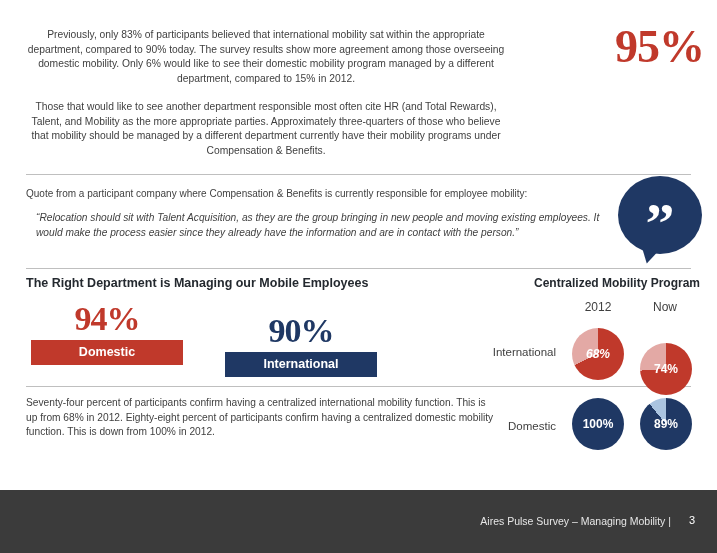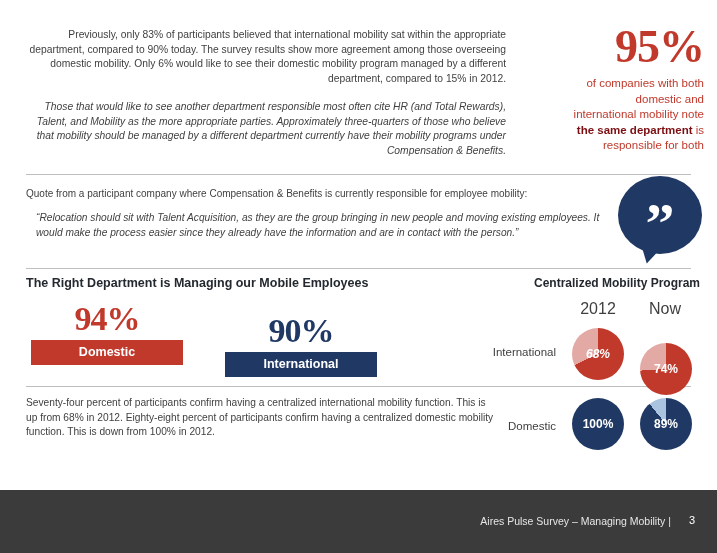--- a/index.html
+++ b/index.html
@@ -26,23 +26,23 @@
     position: absolute;
     left: 26px;
     top: 28px;
     width: 480px;
   }
   .para {
     font-size: 10.3px;
     line-height: 14.5px;
     color: #3f3f3f;
     margin: 0 0 14px 0;
-    text-align: right;
-  }
-  .para:last-child { margin-bottom: 12px; font-style: italic; }
+    text-align: center;
+  }
+  .para:last-child { margin-bottom: 12px; }
 
   .top-right {
     position: absolute;
     left: 512px;
     top: 22px;
     width: 192px;
     text-align: right;
   }
   .bignum {
     font-size: 46px;
@@ -184,21 +184,21 @@
     top: 396px;
     width: 470px;
     font-size: 10.2px;
     line-height: 14.5px;
     color: #3f3f3f;
   }
 
   
   .pie-col-label {
     position: absolute;
-    font-size: 16px;
+    font-size: 12px;
     color: #3f3f3f;
     text-align: center;
     width: 70px;
   }
   .lbl-2012 { left: 563px; top: 300px; }
   .lbl-now  { left: 630px; top: 300px; }
 
   .pie-row-label {
     position: absolute;
     font-size: 11.5px;
@@ -259,27 +259,20 @@
 
 <div class="page">
 
   <div class="top-left">
     <p class="para">Previously, only 83% of participants believed that international mobility sat within the appropriate department, compared to 90% today. The survey results show more agreement among those overseeing domestic mobility. Only 6% would like to see their domestic mobility program managed by a different department, compared to 15% in 2012.</p>
     <p class="para">Those that would like to see another department responsible most often cite HR (and Total Rewards), Talent, and Mobility as the more appropriate parties. Approximately three-quarters of those who believe that mobility should be managed by a different department currently have their mobility programs under Compensation &amp; Benefits.</p>
   </div>
 
   <div class="top-right">
     <div class="bignum">95%</div>
-    <div class="bigsub">
-      <span>of companies with both</span><br>
-      <span>domestic and</span><br>
-      <span>international mobility note</span><br>
-      <span class="bold-dark">the same department</span><span> is</span><br>
-      <span>responsible for both</span>
-    </div>
   </div>
 
   <div class="rule rule-1"></div>
 
   <div class="quote-lead">Quote from a participant company where Compensation &amp; Benefits is currently responsible for employee mobility:</div>
   <div class="quote-body">“Relocation should sit with Talent Acquisition, as they are the group bringing in new people and moving existing employees. It would make the process easier since they already have the information and are in contact with the person.”</div>
   <div class="quote-bubble">
     <div class="tail"></div>
     <div class="circle"></div>
     <div class="glyph">”</div>

